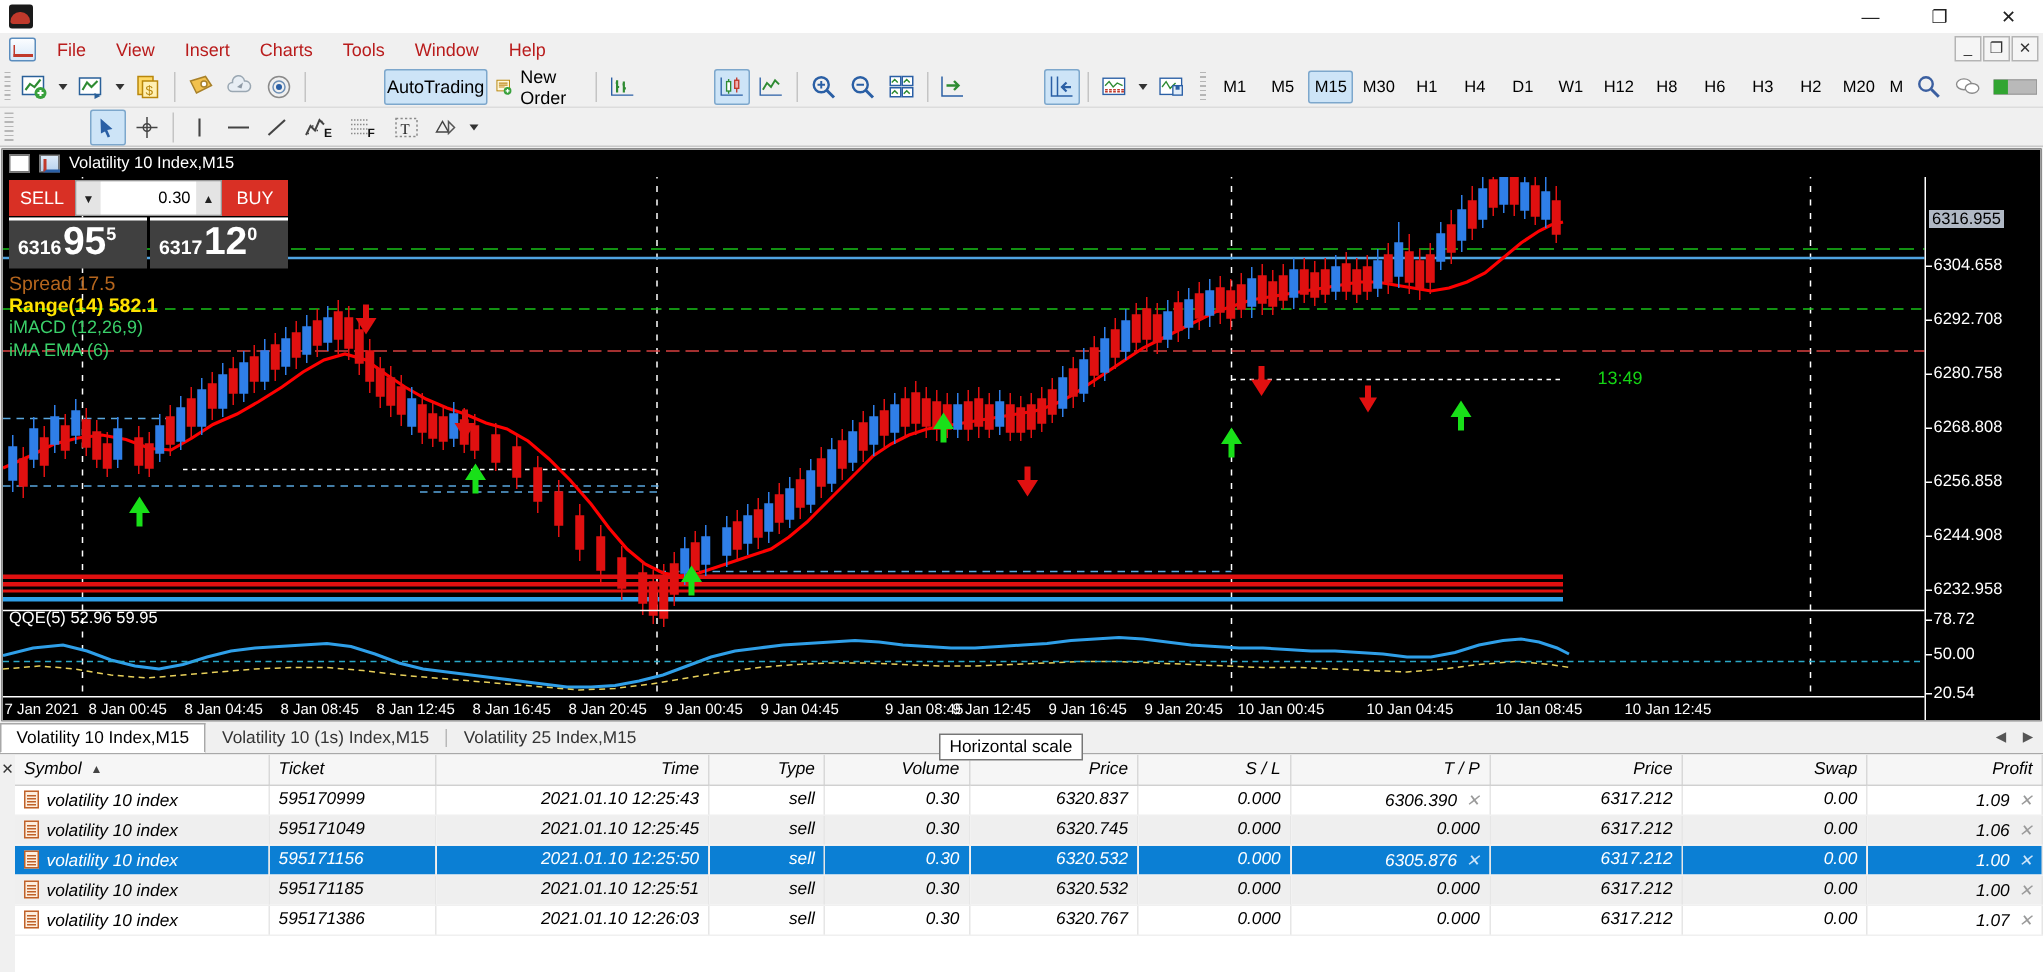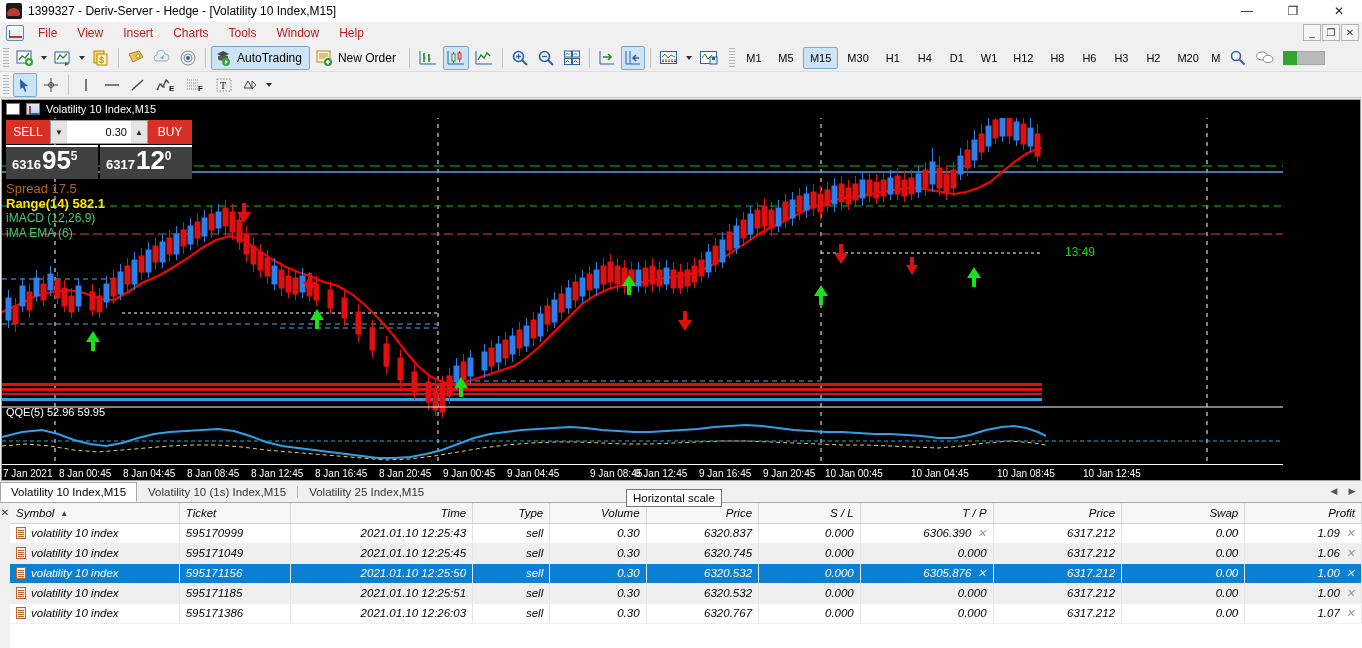--- a/index.html
+++ b/index.html
@@ -32,21 +32,21 @@
   .mdi-btn { width:18px; height:17px; border:1px solid #b4b4b4; background:#f5f5f5;
       display:flex; align-items:center; justify-content:center; font-size:10px; color:#333; line-height:1; }
 
   
   .toolbar { height:28px; background:#f0f0f0; display:flex; align-items:center; border-bottom:1px solid #dcdcdc; flex:none; }
   .toolbar.second { height:26px; border-bottom:1px solid #c8c8c8; }
   .grip { width:6px; height:20px; margin:0 3px; background:
       repeating-linear-gradient(to bottom,#b6b6b6 0 1px,transparent 1px 3px); }
   .tbtn { height:24px; min-width:24px; margin:0 1px; display:flex; align-items:center; justify-content:center;
       border:1px solid transparent; border-radius:2px; padding:0 2px; }
-  .tbtn.on { background:#cde4f7; border-color:#7da7cc; }
+  .tbtn.on { background:#cde4f7; border-color:#7da7cc;margin-left:48px; }
   .tsep { width:1px; height:20px; background:#c4c4c4; margin:0 4px; }
   .tlabel { font-size:12px; padding:0 5px; }
   .tf { height:22px; min-width:30px; padding:0 6px; margin:0 1px; display:flex; align-items:center;
       justify-content:center; font-size:11px; border:1px solid transparent; border-radius:2px; }
   .tf.on { background:#cde4f7; border-color:#7da7cc; }
   .caret { width:0; height:0; border-left:3px solid transparent; border-right:3px solid transparent;
       border-top:4px solid #333; margin:0 3px; }
 
   
   .chartwrap { position:relative; background:#000; margin:1px 1px 0 1px; flex:none; height:382px; border:1px solid #a0a0a0; }
@@ -125,21 +125,20 @@
   .sortarrow { display:inline-block; margin-left:6px; font-size:8px; color:#444; vertical-align:1px; }
   svg { display:block; }
 </style>
 </head>
 <body>
 
 <div class="app">
 
   <div class="titlebar">
     <div class="tb-ico"></div>
-    <div class="tb-title">1399327 - Deriv-Server - Hedge - [Volatility 10 Index,M15]</div>
     <div class="wctrls">
       <div class="wbtn">—</div>
       <div class="wbtn">❐</div>
       <div class="wbtn close">✕</div>
     </div>
   </div>
 
   <div class="menubar">
     <div class="mb-ico"></div>
     <div class="mi">File</div>
@@ -792,20 +791,34 @@
         <div class="oc-range">Range(14) 582.1</div>
         <div class="oc-macd">iMACD  (12,26,9)</div>
         <div class="oc-ma">iMA  EMA (6)</div>
       </div>
     </div>
 
     <div class="tlabelgreen" style="left:1063px; top:145px;">13:49</div>
 
     <div class="ind-label" style="left:4px; top:306px;">QQE(5) 52.96 59.95</div>
 
+    <div class="pricescale">
+      <div class="ptick" style="top:14px;">6328.558</div>
+      <div class="plabel-cur" style="top:46px;">6316.955</div>
+      <div class="ptick" style="top:77px;">6304.658</div>
+      <div class="ptick" style="top:113px;">6292.708</div>
+      <div class="ptick" style="top:149px;">6280.758</div>
+      <div class="ptick" style="top:185px;">6268.808</div>
+      <div class="ptick" style="top:221px;">6256.858</div>
+      <div class="ptick" style="top:257px;">6244.908</div>
+      <div class="ptick" style="top:293px;">6232.958</div>
+      <div class="ptick" style="top:313px;">78.72</div>
+      <div class="ptick" style="top:336px;">50.00</div>
+      <div class="ptick" style="top:362px;">20.54</div>
+    </div>
 
     <div class="timescale">
       <div class="ttick" style="left:1px;">7 Jan 2021</div>
       <div class="ttick" style="left:57px;">8 Jan 00:45</div>
       <div class="ttick" style="left:121px;">8 Jan 04:45</div>
       <div class="ttick" style="left:185px;">8 Jan 08:45</div>
       <div class="ttick" style="left:249px;">8 Jan 12:45</div>
       <div class="ttick" style="left:313px;">8 Jan 16:45</div>
       <div class="ttick" style="left:377px;">8 Jan 20:45</div>
       <div class="ttick" style="left:441px;">9 Jan 00:45</div>

